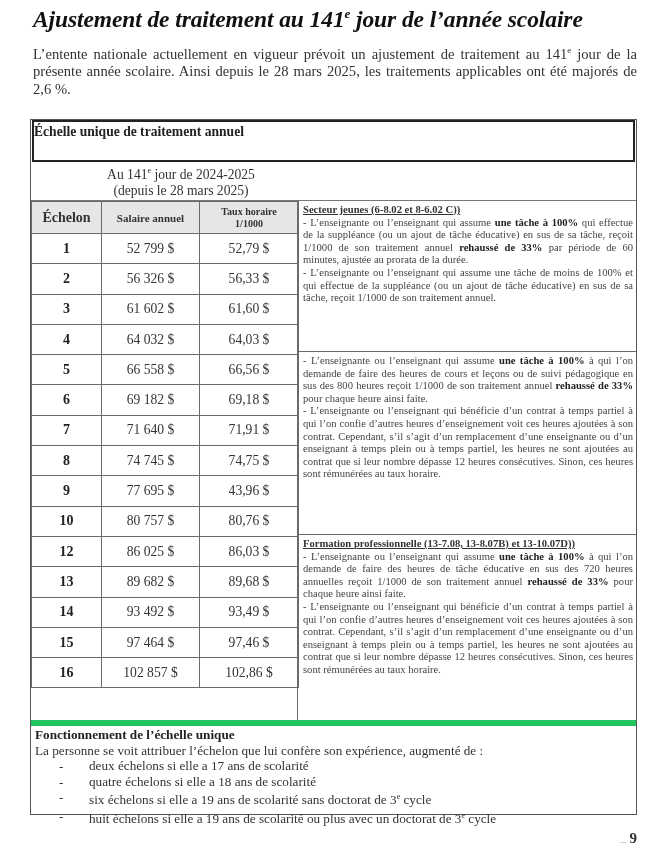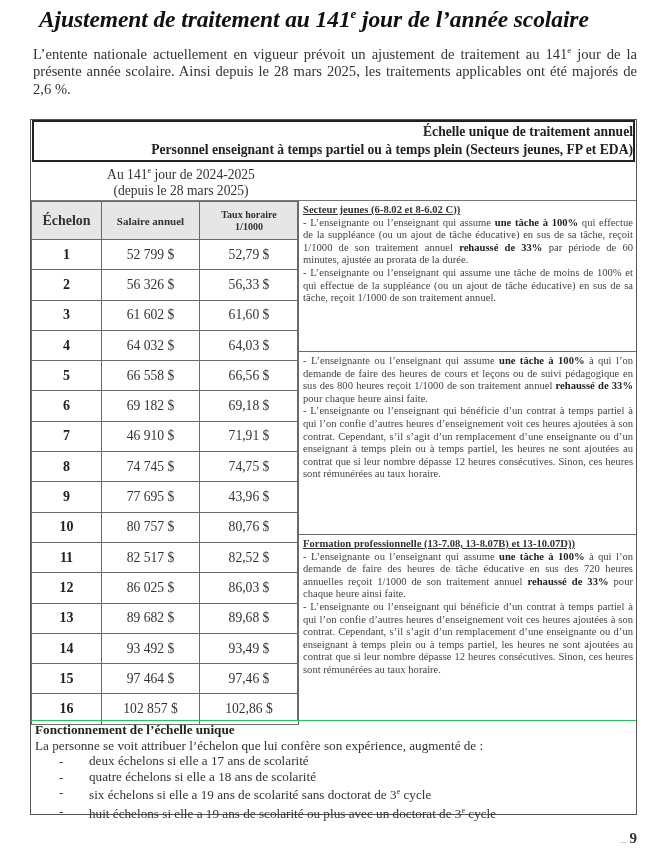--- a/index.html
+++ b/index.html
@@ -3,57 +3,57 @@
 <meta charset="utf-8">
 <style>
   html, body { margin: 0; padding: 0; background: #ffffff; }
   body {
     width: 647px; height: 853px; position: relative; overflow: hidden;
     font-family: "Liberation Serif", "DejaVu Serif", serif; color: #2a2a2a;
   }
   .title {
     position: absolute; left: 33px; top: 6px; width: 600px;
     font-size: 23.5px; font-weight: bold; font-style: italic; color: #111;
-    white-space: nowrap; letter-spacing: -0.1px; margin-left: 6px;
+    white-space: nowrap; letter-spacing: -0.1px;
   }
   .title sup { font-size: 13px; }
   .intro {
     position: absolute; left: 33px; top: 42px; width: 604px;
     font-size: 14.6px; line-height: 17.5px; color: #333; text-align: justify;
   }
   .intro sup { font-size: 9px; }
 
   .outer {
     position: absolute; left: 30px; top: 119px; width: 607px; height: 696px;
     border: 1.5px solid #555; box-sizing: border-box;
   }
   .headbox {
     position: absolute; left: 32px; top: 120px; width: 603px; height: 42px;
-    border: 2px solid #222; box-sizing: border-box; text-align: right;
+    border: 2px solid #222; box-sizing: border-box; text-align: left;
     font-weight: bold; font-size: 13.6px; line-height: 18px; color: #222;
     padding-top: 1px;
   }
   .periodcell {
     position: absolute; left: 31px; top: 163px; width: 605px; height: 38px;
     border-bottom: 1px solid #777; box-sizing: border-box;
   }
   .period {
     position: absolute; left: 40px; top: 0px; width: 220px; text-align: center;
     font-size: 13.6px; line-height: 16px; color: #333;
   }
   .period sup { font-size: 8px; }
 
   table.sal {
     position: absolute; left: 31px; top: 201px; border-collapse: collapse;
     font-size: 13.6px; color: #333;
   }
   table.sal td, table.sal th {
     border: 1px solid #6a6a6a; text-align: center; padding: 0; box-sizing: border-box;
   }
-  table.sal th { background: #e6e6e6; height: 38px; font-weight: bold; color: #333; }
+  table.sal th { background: #e6e6e6; height: 32px; font-weight: bold; color: #333; }
   th.c1 { width: 70px; font-size: 14px; }
   th.c2 { width: 98px; font-size: 11px; }
   th.c3 { width: 99px; font-size: 10px; line-height: 12px; }
   table.sal td { height: 30.3px; }
   td.ech { font-weight: bold; color: #222; font-size: 14px; }
 
   .notes {
     position: absolute; left: 297px; top: 201px; width: 339px; height: 519px;
     border-left: 1px solid #6a6a6a; box-sizing: border-box;
   }
@@ -64,21 +64,21 @@
   }
   .note.n1 { top: 0; height: 151px; border-bottom: 1px solid #6a6a6a; }
   .note.n2 { top: 151px; height: 183px; border-bottom: 1px solid #6a6a6a; }
   .note.n3 { top: 334px; height: 185px; }
   .note .h { font-weight: bold; text-decoration: underline; color: #333; }
   .note b { color: #222; }
   .note p { margin: 0; }
 
   .footer {
     position: absolute; left: 31px; top: 720px; width: 605px; height: 94px;
-    border-top: 1px solid #22c55e; box-sizing: border-box; padding: 1px 0 0 4px;
+    border-top: 6px solid #22c55e; box-sizing: border-box; padding: 1px 0 0 4px;
     font-size: 13.2px; line-height: 15.6px; color: #333;
   }
   .footer .fh { font-weight: bold; color: #222; }
   .footer ul { list-style: none; margin: 0; padding: 0 0 0 24px; }
   .footer li { position: relative; padding-left: 30px; }
   .footer li .dash { position: absolute; left: 0; top: 0; }
   .footer sup { font-size: 8px; }
   .pagenum {
     position: absolute; right: 10px; top: 830px; font-size: 15px; font-weight: bold; color: #333;
   }
@@ -88,21 +88,20 @@
 <body>
 
 <div class="title"><span>Ajustement de traitement au 141</span><sup>e</sup><span> jour de l’année scolaire</span></div>
 
 <div class="intro"><span>L’entente nationale actuellement en vigueur prévoit un ajustement de traitement au 141</span><sup>e</sup><span> jour de la présente année scolaire. Ainsi depuis le 28 mars 2025, les traitements applicables ont été majorés de 2,6 %.</span></div>
 
 <div class="outer"></div>
 
 <div class="headbox">
   <div>Échelle unique de traitement annuel</div>
-  <div>Personnel enseignant à temps partiel ou à temps plein (Secteurs jeunes, FP et EDA)</div>
 </div>
 
 <div class="periodcell">
   <div class="period">
     <div><span>Au 141</span><sup>e</sup><span> jour de 2024-2025</span></div>
     <div>(depuis le 28 mars 2025)</div>
   </div>
 </div>
 
 <table class="sal">
@@ -142,42 +141,37 @@
         <td>66 558 $</td>
         <td>66,56 $</td>
       </tr>
       <tr>
         <td class="ech">6</td>
         <td>69 182 $</td>
         <td>69,18 $</td>
       </tr>
       <tr>
         <td class="ech">7</td>
-        <td>46 910 $</td>
+        <td>71 640 $</td>
         <td>71,91 $</td>
       </tr>
       <tr>
         <td class="ech">8</td>
         <td>74 745 $</td>
         <td>74,75 $</td>
       </tr>
       <tr>
         <td class="ech">9</td>
         <td>77 695 $</td>
         <td>43,96 $</td>
       </tr>
       <tr>
         <td class="ech">10</td>
         <td>80 757 $</td>
         <td>80,76 $</td>
-      </tr>
-      <tr>
-        <td class="ech">11</td>
-        <td>82 517 $</td>
-        <td>82,52 $</td>
       </tr>
       <tr>
         <td class="ech">12</td>
         <td>86 025 $</td>
         <td>86,03 $</td>
       </tr>
       <tr>
         <td class="ech">13</td>
         <td>89 682 $</td>
         <td>89,68 $</td>

